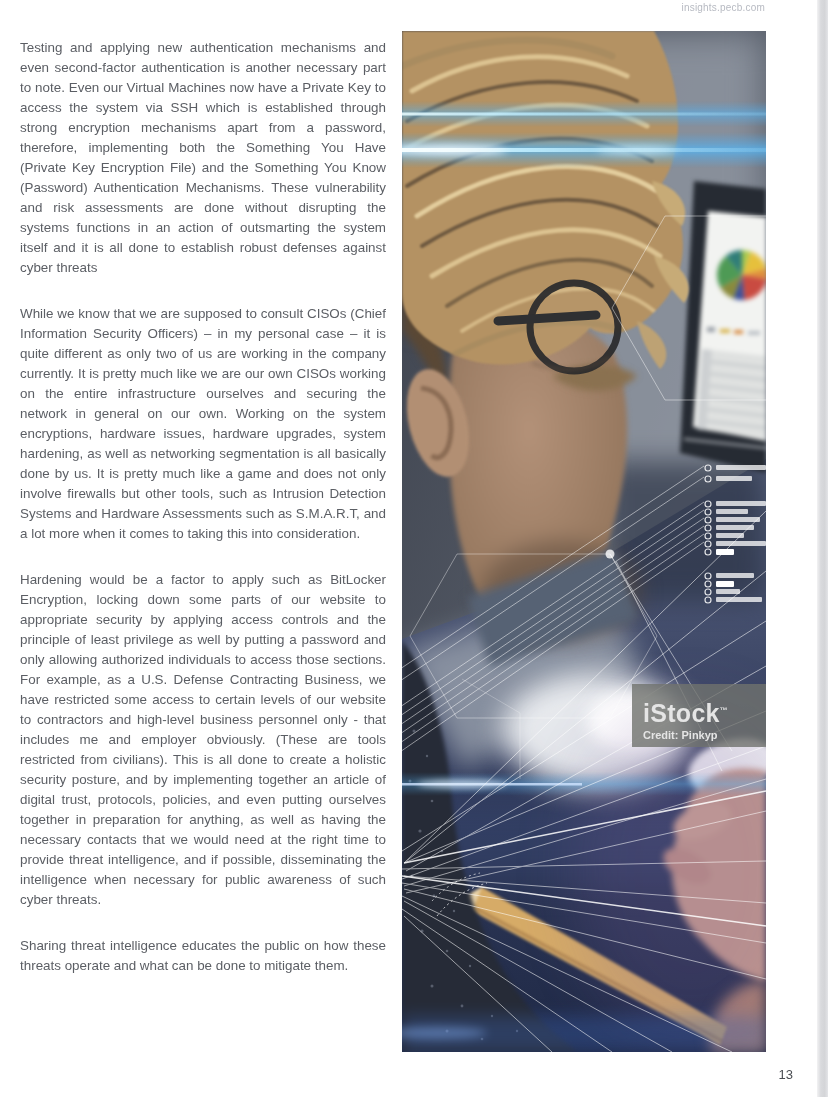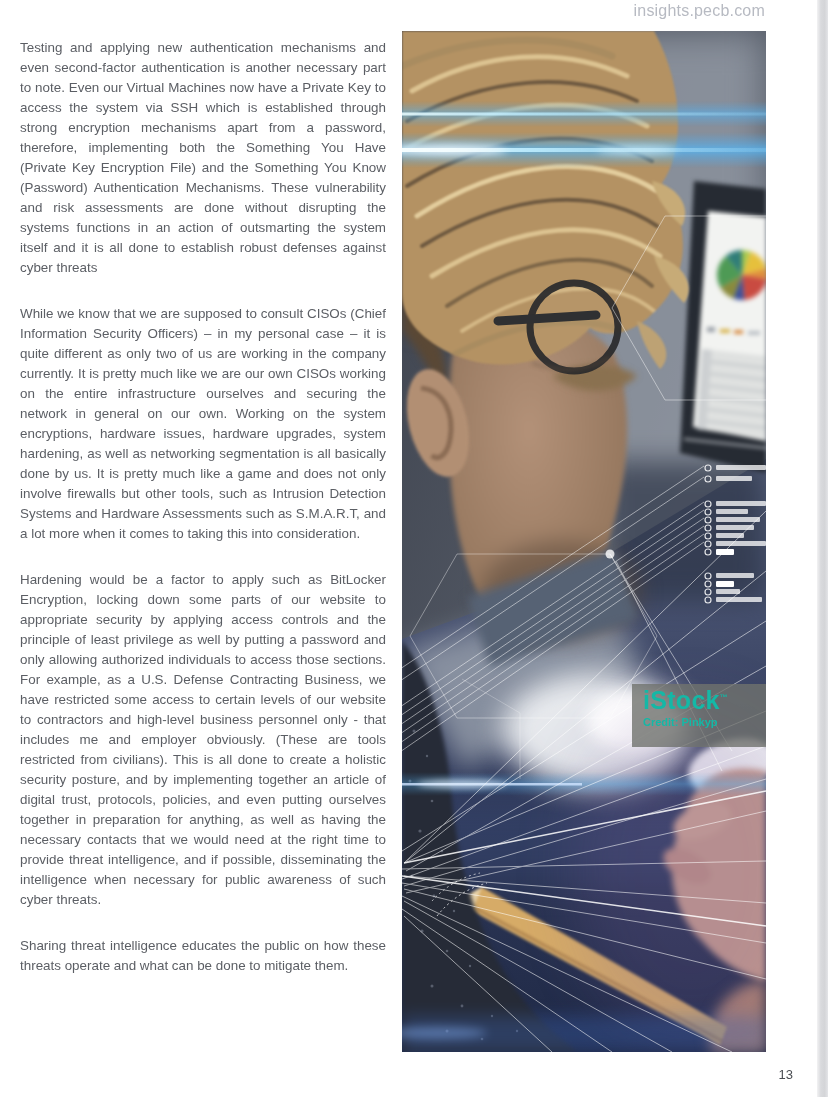--- a/index.html
+++ b/index.html
@@ -3,39 +3,39 @@
 <meta charset="utf-8">
 <style>
   * { box-sizing: border-box; }
   html,body { margin:0; padding:0; background:#ffffff; }
   .page {
     position:relative; width:828px; height:1097px; background:#ffffff;
     font-family:"Liberation Sans", sans-serif; overflow:hidden;
   }
   .site-link {
     position:absolute; top:2px; right:63px;
-    font-size:16px; color:#b7bac2; letter-spacing:.2px;
+    font-size:10px; color:#b7bac2; letter-spacing:.2px;
   }
   .page-edge {
     position:absolute; top:0; right:0; width:11px; height:1097px;
     background:linear-gradient(90deg,#f2f2f3 0%, #d9dadd 35%, #d4d5d8 70%, #e4e5e8 100%);
   }
   .article { position:absolute; left:20px; top:38px; width:366px; }
   .article p {
     margin:0 0 26px 0; font-size:13.4px; line-height:20px;
     color:#5b5e64; text-align:justify;
   }
   .photo {
     position:absolute; left:402px; top:31px; width:364px; height:1021px;
     overflow:hidden; background:#464b56;
   }
   .photo svg { position:absolute; left:0; top:0; }
   .watermark {
     position:absolute; left:230px; top:653px; width:150px; height:63px;
-    background:rgba(112,115,110,.8); padding:3px 0 0 11px; color:#14b8a6;
+    background:rgba(112,115,110,.8); padding:16px 0 0 11px; color:#e5e5e5;
   }
   .wm-brand { font-size:25px; font-weight:bold; line-height:1.1; letter-spacing:.3px; }
   .wm-brand sup { font-size:8px; vertical-align:super; }
   .wm-credit { font-size:11px; font-weight:bold; margin-top:1px; white-space:nowrap; }
   .page-number {
     position:absolute; right:35px; bottom:15px;
     font-size:13px; color:#4a4d52;
   }
 </style>
 </head>

